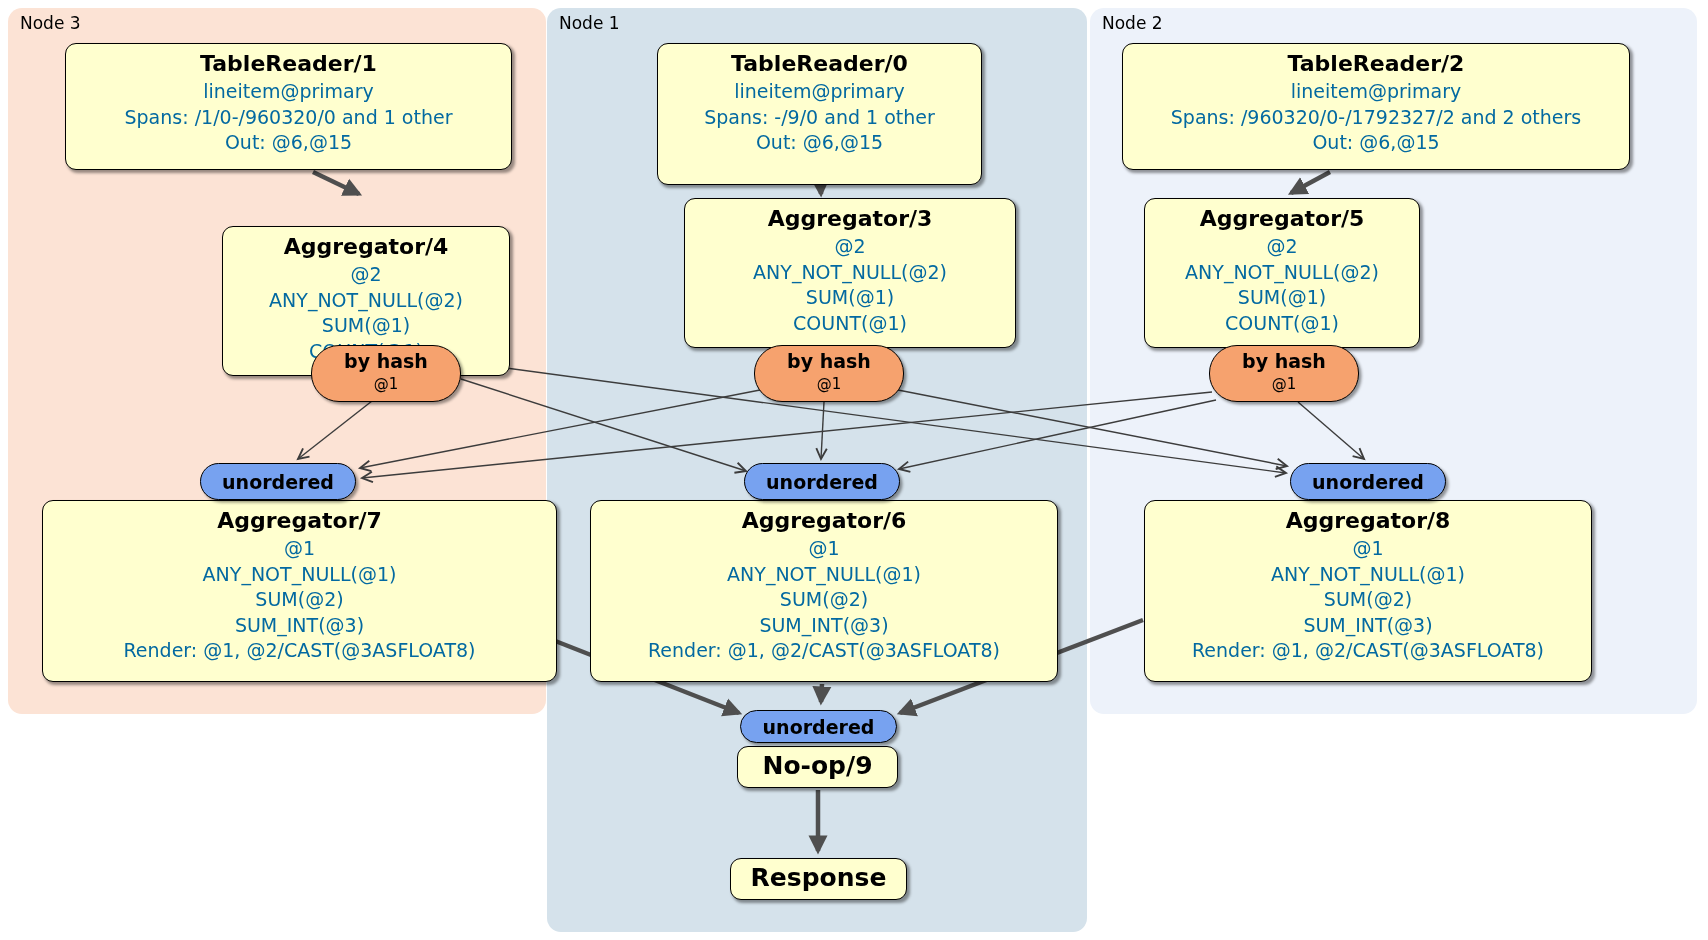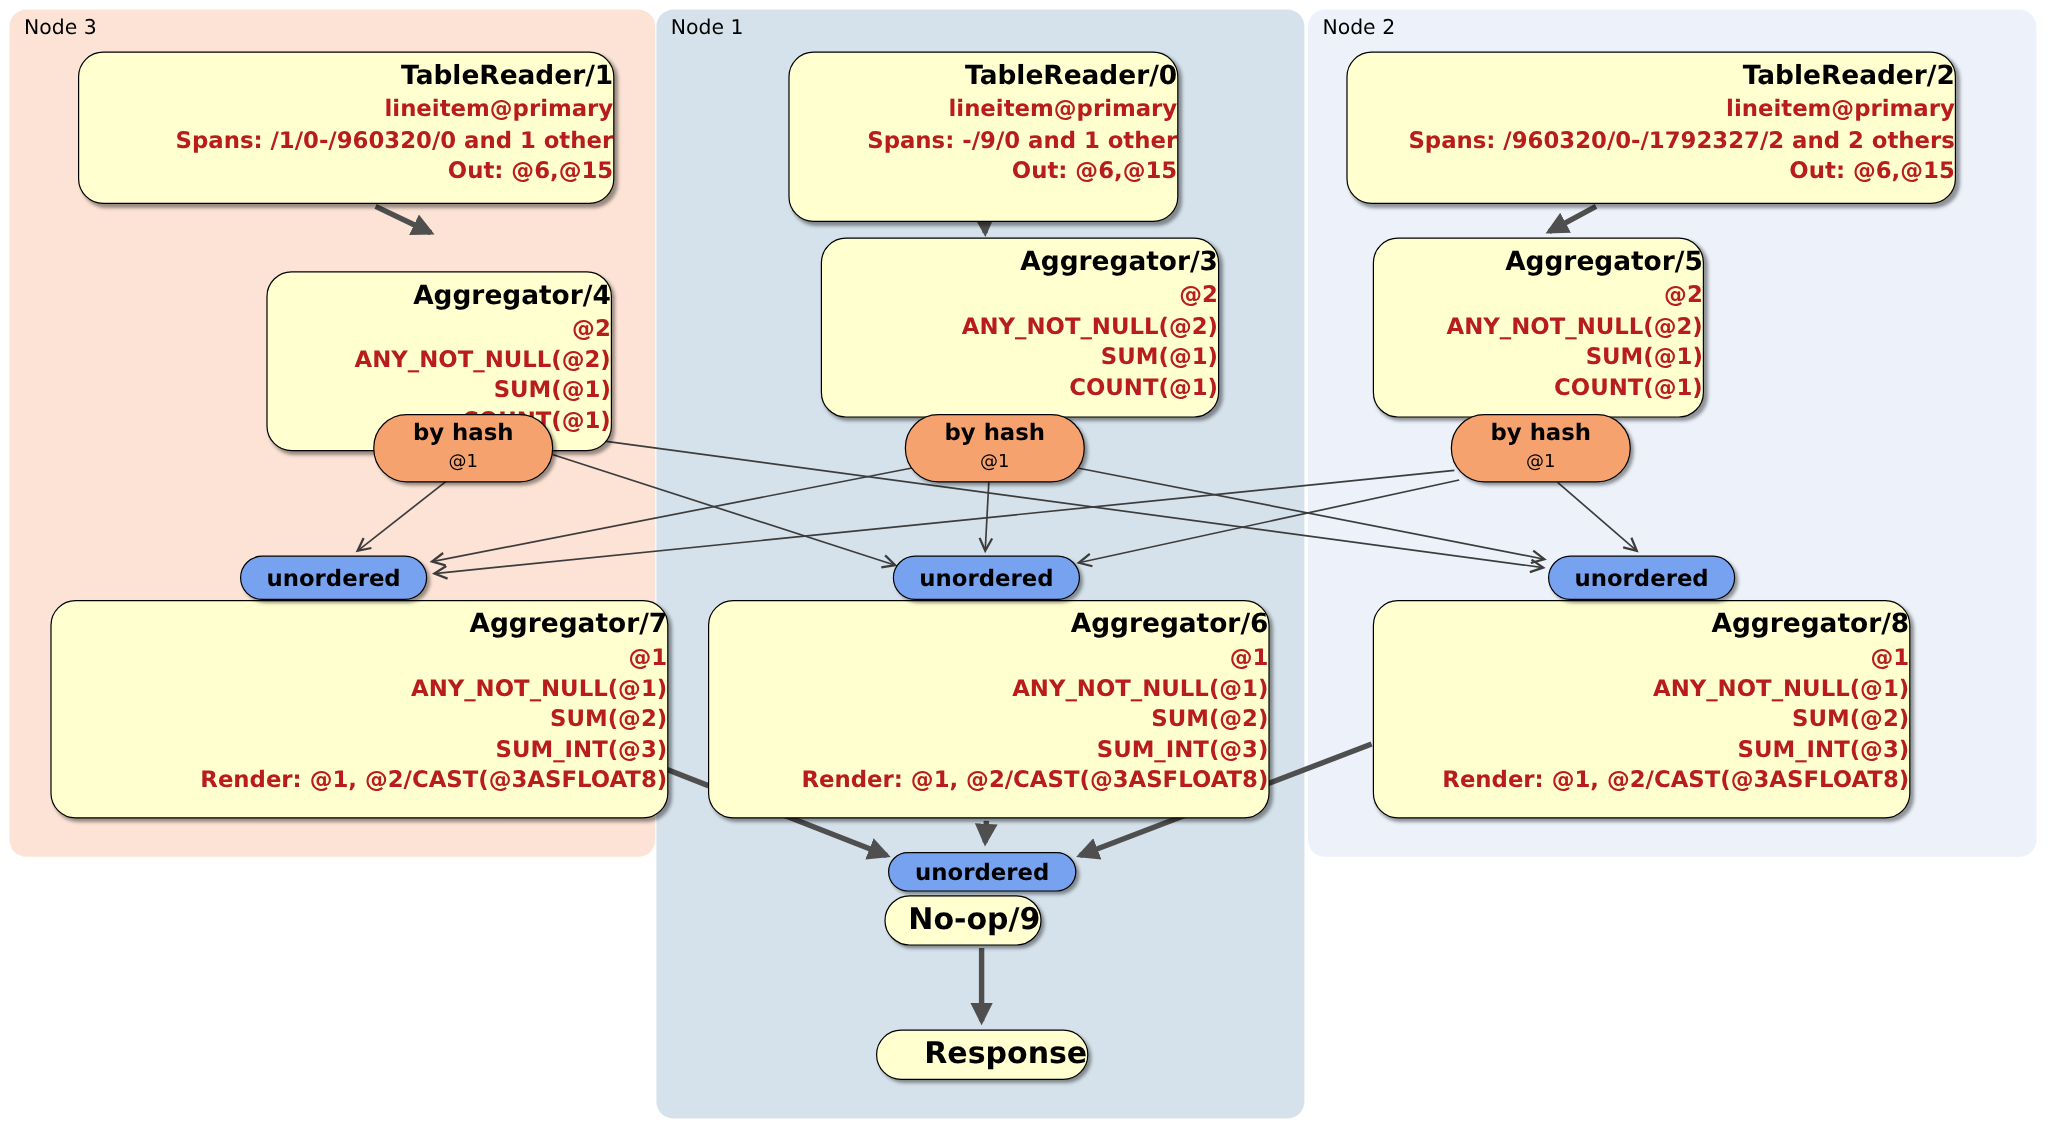--- a/index.html
+++ b/index.html
@@ -7,25 +7,25 @@
     width:1708px;height:940px;position:relative;background:#ffffff;
     font-family:"DejaVu Sans","Liberation Sans",sans-serif;overflow:hidden;
   }
   .group{position:absolute;border-radius:14px;}
   .group-label{position:absolute;top:5px;left:12px;font-size:17px;color:#000;}
   #g-node3{left:8px;top:8px;width:538px;height:706px;}
   #g-node1{left:547px;top:8px;width:540px;height:924px;}
   #g-node2{left:1090px;top:8px;width:607px;height:706px;}
   #edges{position:absolute;left:0;top:0;pointer-events:none;}
   .box{
-    position:absolute;background:#ffffcf;border:1.5px solid #000;border-radius:21px;
-    box-shadow:2.5px 2.5px 3px rgba(0,0,0,0.40);text-align:right;box-sizing:border-box;
+    position:absolute;background:#ffffcf;border:1.5px solid #000;border-radius:11px;
+    box-shadow:2.5px 2.5px 3px rgba(0,0,0,0.40);text-align:center;box-sizing:border-box;
   }
   .box .title{font-weight:bold;font-size:22px;line-height:30px;padding-top:5px;color:#000;}
-  .box .line{font-size:19px;line-height:25.5px;color:#b91c1c;white-space:nowrap;font-weight:bold;}
+  .box .line{font-size:19px;line-height:25.5px;color:#0369a1;white-space:nowrap;}
   .box.big .title{font-size:25px;line-height:34px;padding-top:2px;}
   .oval{
     position:absolute;border:1.5px solid #000;text-align:center;box-sizing:border-box;
     box-shadow:2.5px 2.5px 3px rgba(0,0,0,0.40);
   }
   .router{background:#f6a26e;border-radius:28px;}
   .router .rlabel{font-weight:bold;font-size:19px;line-height:25px;padding-top:3px;color:#000;}
   .router .rsub{font-size:15px;line-height:20px;color:#000;}
   .stream{
     background:#77a2f0;border-radius:20px;display:flex;align-items:center;justify-content:center;
@@ -131,21 +131,21 @@
       <div class="line">Render: @1, @2/CAST(@3ASFLOAT8)</div>
     </div>
     <div class="box" style="left: 1144px; top: 500px; width: 448px; height: 182px;">
       <div class="title">Aggregator/8</div>
       <div class="line">@1</div>
       <div class="line">ANY_NOT_NULL(@1)</div>
       <div class="line">SUM(@2)</div>
       <div class="line">SUM_INT(@3)</div>
       <div class="line">Render: @1, @2/CAST(@3ASFLOAT8)</div>
     </div>
-    <div class="box big" style="left: 737px; top: 746px; width: 131px; height: 42px;">
+    <div class="box big" style="left: 737px; top: 746px; width: 161px; height: 42px;">
       <div class="title">No-op/9</div>
     </div>
     <div class="box big" style="left: 730px; top: 858px; width: 177px; height: 42px;">
       <div class="title">Response</div>
     </div>
     <div class="oval router" style="left: 311px; top: 345px; width: 150px; height: 57px;">
       <div class="rlabel">by hash</div>
       <div class="rsub">@1</div>
     </div>
     <div class="oval router" style="left: 754px; top: 345px; width: 150px; height: 57px;">

